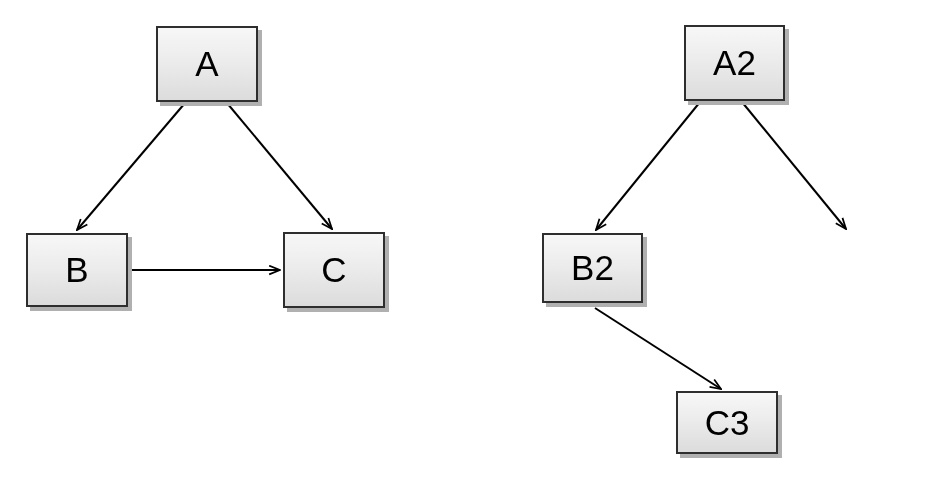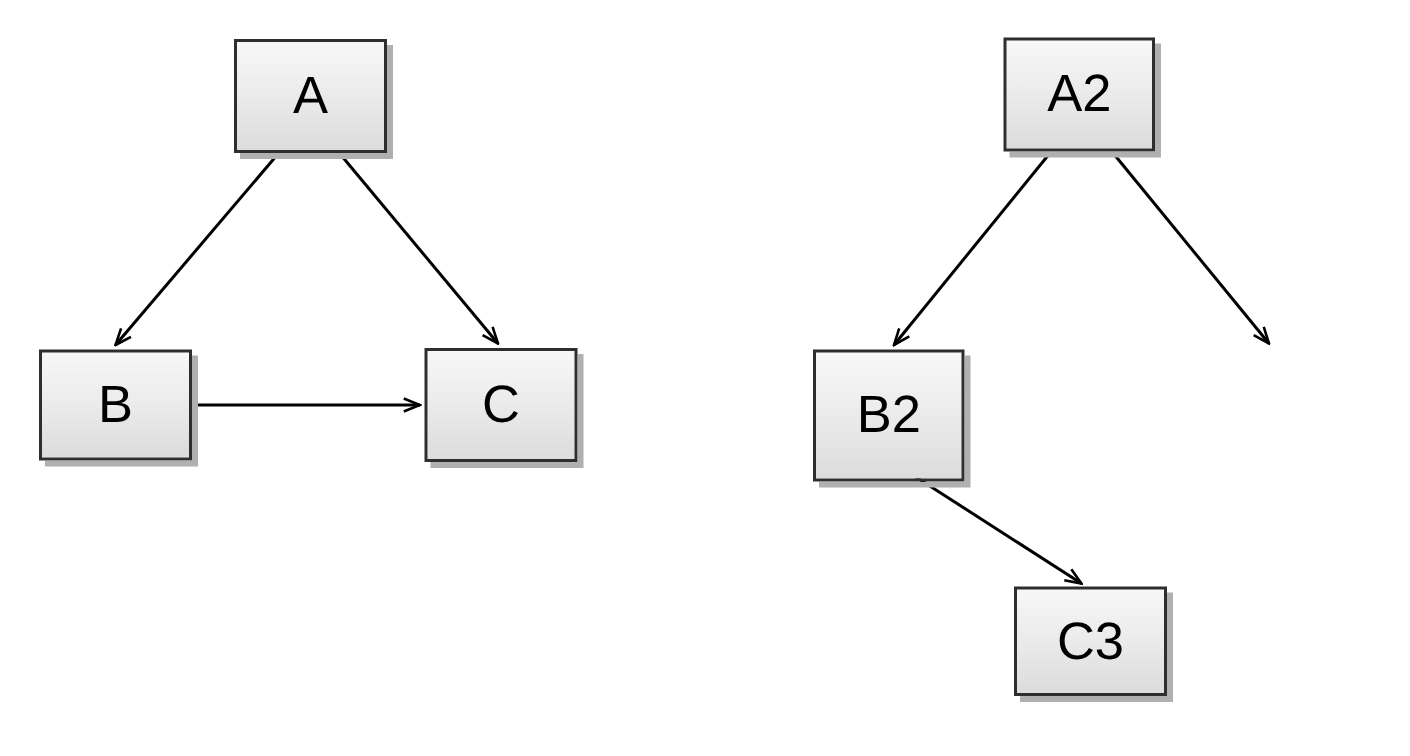--- a/index.html
+++ b/index.html
@@ -64,22 +64,22 @@
 
 <div class="node" style="left: 156px; top: 26px; width: 102px; height: 76px;">
       <span>A</span>
     </div>
     <div class="node" style="left: 26px; top: 233px; width: 102px; height: 74px;">
       <span>B</span>
     </div>
     <div class="node" style="left: 283px; top: 232px; width: 102px; height: 76px;">
       <span>C</span>
     </div>
-    <div class="node" style="left: 669px; top: 25px; width: 101px; height: 76px;">
+    <div class="node" style="left: 684px; top: 25px; width: 101px; height: 76px;">
       <span>A2</span>
     </div>
-    <div class="node" style="left: 542px; top: 233px; width: 101px; height: 88px;">
+    <div class="node" style="left: 542px; top: 233px; width: 101px; height: 70px;">
       <span>B2</span>
     </div>
-    <div class="node" style="left: 676px; top: 391px; width: 102px; height: 73px;">
+    <div class="node" style="left: 676px; top: 391px; width: 102px; height: 63px;">
       <span>C3</span>
     </div>
   </div>
 
 </body></html>

